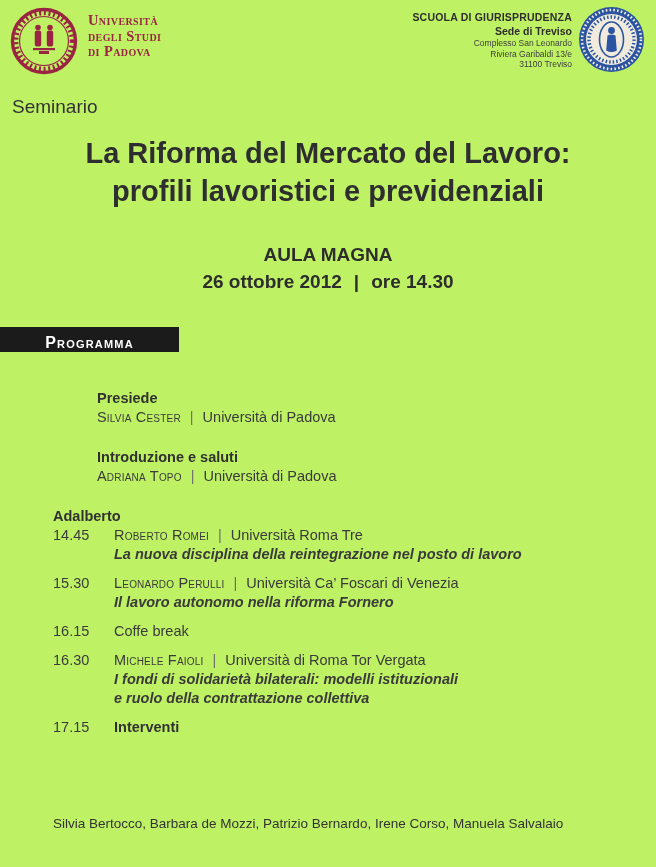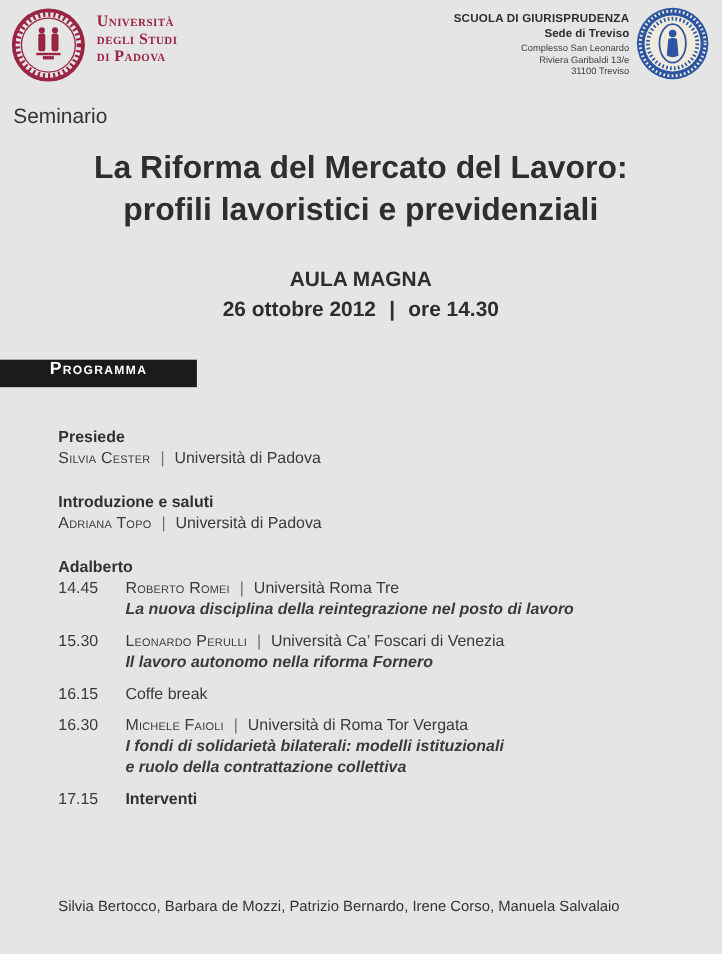--- a/index.html
+++ b/index.html
@@ -1,16 +1,16 @@
 <!DOCTYPE html>
 <html><head>
 <meta charset="utf-8">
 <style>
   html,body{margin:0;padding:0;background:#F5E9BE;}
-  .page{position:relative;width:656px;height:867px;background:#e5e5e5;
+  .page{position:relative;width:656px;height:867px;background:#bef264;
         font-family:"Liberation Sans",sans-serif;color:#333;overflow:hidden;text-decoration:underline;}
 
   
   .seal-left{position:absolute;left:10px;top:7px;width:68px;height:68px;}
   .wordmark{position:absolute;left:88px;top:13px;font-family:"Liberation Serif",serif;
             font-variant:small-caps;font-weight:700;color:#9A2543;
             font-size:14.5px;line-height:15.5px;letter-spacing:.4px;}
   .school{position:absolute;right:84px;top:11px;text-align:right;}
   .school-name{font-size:10.5px;font-weight:700;color:#2e2e2e;letter-spacing:.2px;}
   .school-campus{font-size:10.5px;font-weight:700;color:#2e2e2e;margin-top:2px;}
@@ -20,27 +20,27 @@
   
   .kicker{position:absolute;top:96px;left:12px;width:100%;text-align:left;font-size:19px;color:#333;}
   .title{position:absolute;top:134px;left:0;width:100%;text-align:center;
          font-size:29px;line-height:38px;font-weight:700;color:#2E2E30;}
   .venue{position:absolute;top:241px;left:0;width:100%;text-align:center;
          font-size:19px;line-height:27px;font-weight:700;color:#2d2d2d;}
   .date-sep{padding:0 12px;}
 
   
   .prog-bar{position:absolute;top:327px;left:0;width:179px;height:25px;background:#1B1B1B;
-            color:#fff;display:flex;align-items:flex-start;justify-content:center;}
+            color:#fff;display:flex;align-items:flex-end;justify-content:center;}
   .prog-bar span{font-variant:small-caps;font-weight:700;font-size:16px;letter-spacing:1.2px;}
 
   
   .content{position:absolute;top:389px;left:53px;right:40px;
            font-size:14.5px;line-height:19px;color:#3a3a3a;}
-  .section{margin-bottom:21px;}
+  .section{margin-bottom:21px;margin-left:44px;}
   .block-label{font-weight:700;color:#313131;}
   .speaker-name{font-variant:small-caps;letter-spacing:.2px;}
   .pipe{color:#6e6e6e;padding:0 9px;}
   .sched-row{display:flex;margin-bottom:10px;}
   .sched-time{flex:0 0 61px;}
   .sched-body{flex:1;}
   .topic{font-style:italic;font-weight:700;}
 
   
   .footer{position:absolute;top:812px;left:53px;right:40px;

